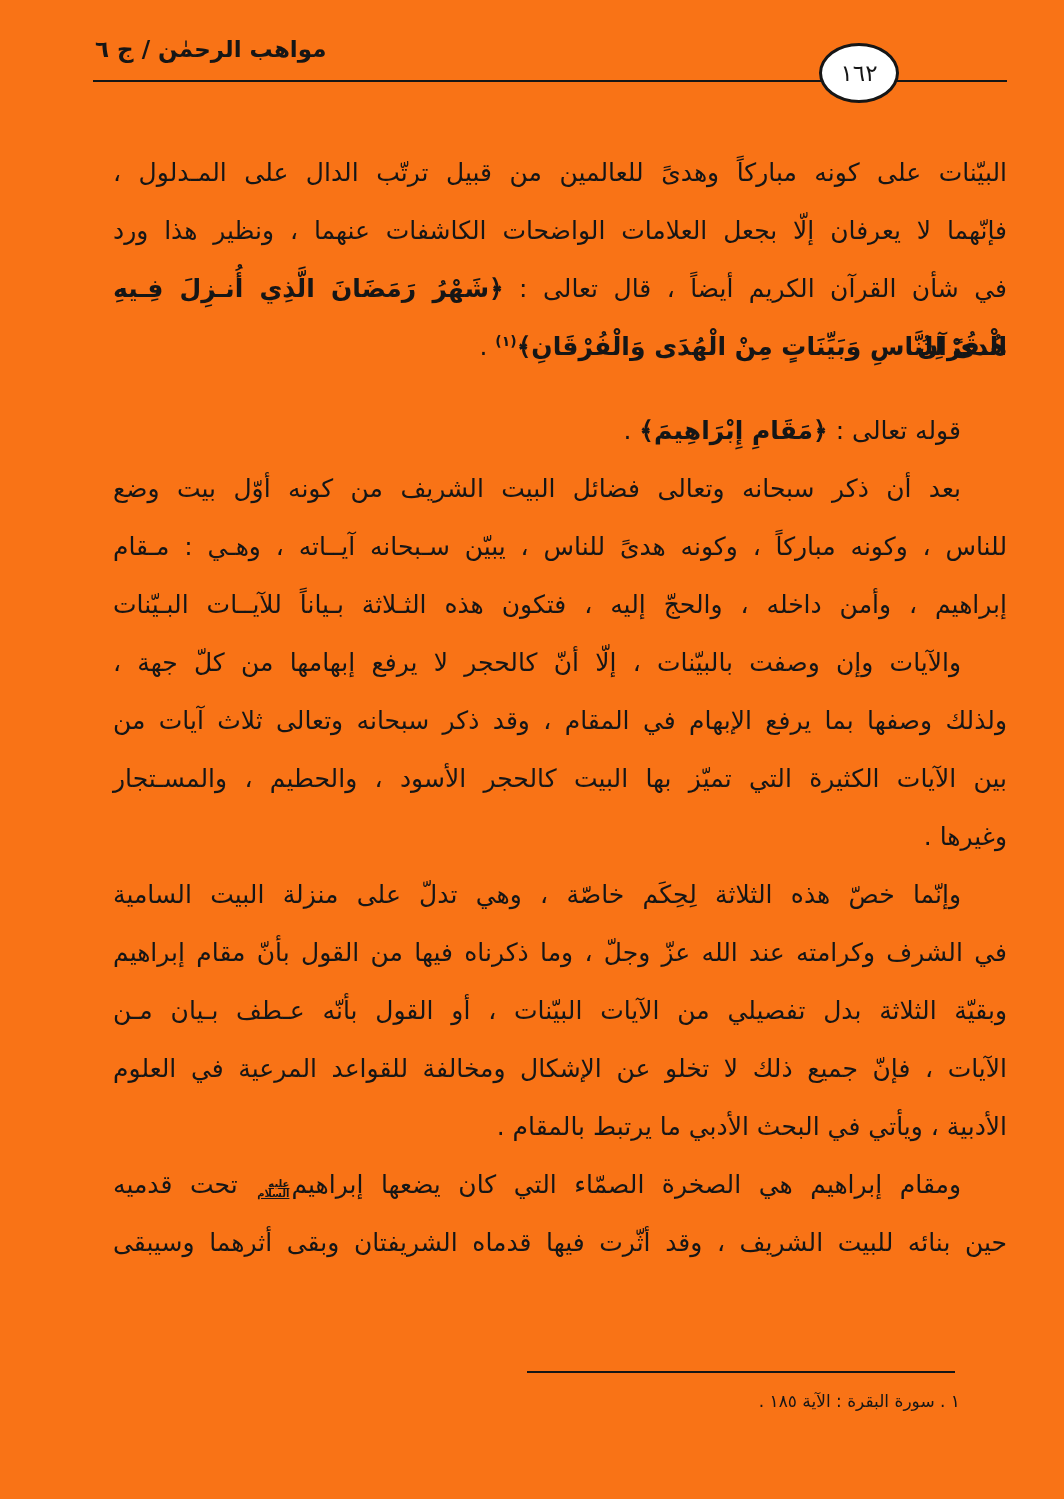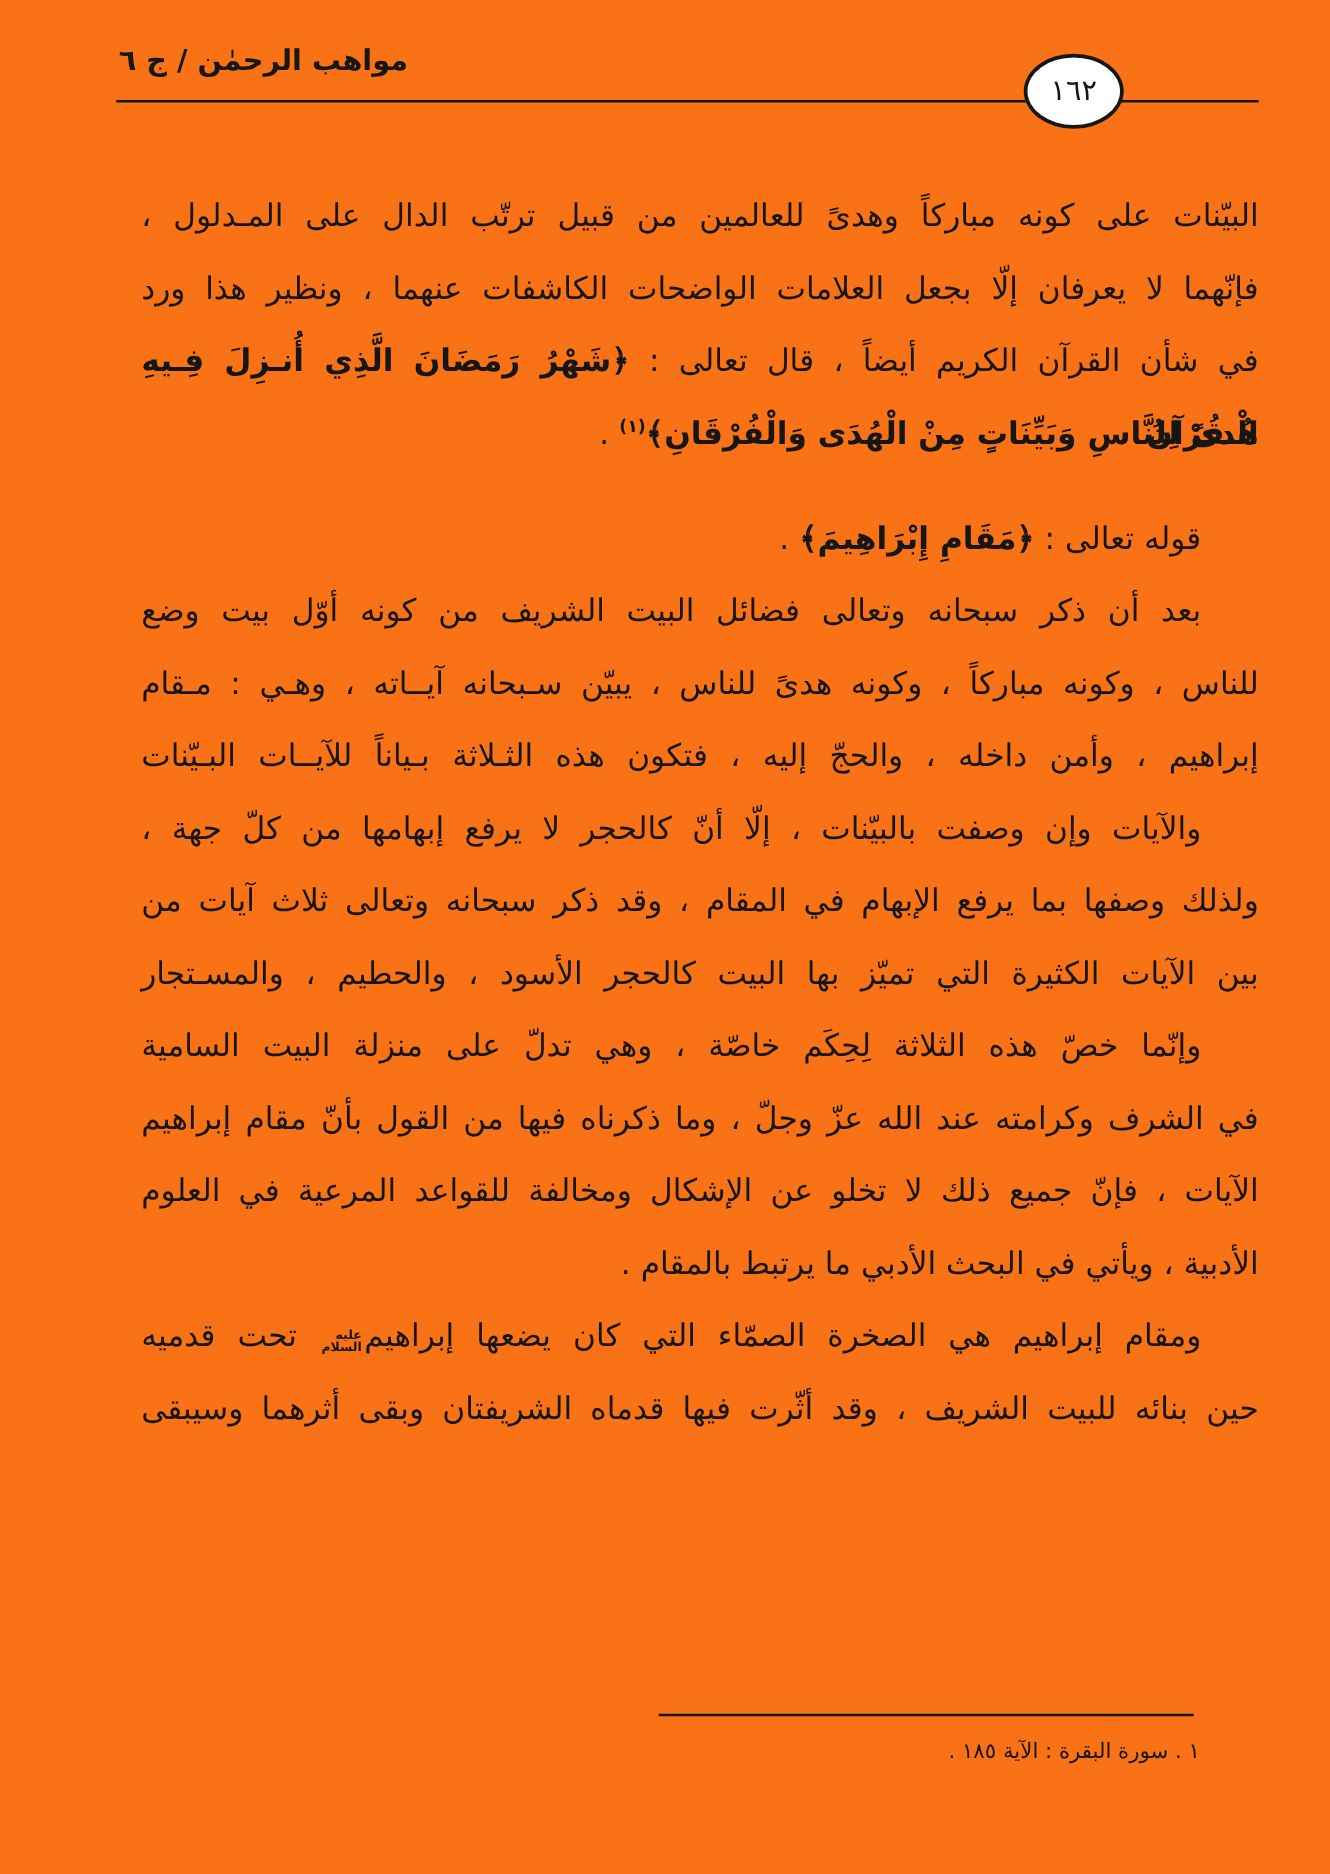--- a/index.html
+++ b/index.html
@@ -54,21 +54,21 @@
     font-size:14px;font-weight:bold;
     vertical-align:super;line-height:0;
   }
   .honorific{
     display:inline-block;
     font-size:10px;line-height:1.05;
     text-align:center;vertical-align:-4px;
     font-weight:bold;
     margin:0 2px;
   }
-  .honorific span{display:block;}
+  .honorific span{display:block;text-decoration:underline;}
   
   .footnote-rule{
     position:absolute;top:1371px;left:527px;width:428px;height:2px;
     background:#161616;
   }
   .footnote-text{
     position:absolute;top:1390px;right:104px;
     direction:rtl;font-size:17px;line-height:1.4;
     white-space:nowrap;
   }
@@ -102,25 +102,27 @@
 
     <div class="line full"><span>إبراهيم ، وأمن داخله ، والحجّ إليه ، فتكون هذه الثـلاثة بـياناً للآيــات البـيّنات</span></div>
 
 
     <div class="line indent"><span>والآيات وإن وصفت بالبيّنات ، إلّا أنّ كالحجر لا يرفع إبهامها من كلّ جهة ،</span></div>
 
     <div class="line full"><span>ولذلك وصفها بما يرفع الإبهام في المقام ، وقد ذكر سبحانه وتعالى ثلاث آيات من</span></div>
 
     <div class="line full"><span>بين الآيات الكثيرة التي تميّز بها البيت كالحجر الأسود ، والحطيم ، والمسـتجار</span></div>
 
+    <div class="line short"><span>وغيرها .</span></div>
 
     <div class="line indent"><span>وإنّما خصّ هذه الثلاثة لِحِكَم خاصّة ، وهي تدلّ على منزلة البيت السامية</span></div>
 
     <div class="line full"><span>في الشرف وكرامته عند الله عزّ وجلّ ، وما ذكرناه فيها من القول بأنّ مقام إبراهيم</span></div>
 
+    <div class="line full"><span>وبقيّة الثلاثة بدل تفصيلي من الآيات البيّنات ، أو القول بأنّه عـطف بـيان مـن</span></div>
 
     <div class="line full"><span>الآيات ، فإنّ جميع ذلك لا تخلو عن الإشكال ومخالفة للقواعد المرعية في العلوم</span></div>
 
     <div class="line short"><span>الأدبية ، ويأتي في البحث الأدبي ما يرتبط بالمقام .</span></div>
 
     <div class="line indent"><span>ومقام إبراهيم هي الصخرة الصمّاء التي كان يضعها إبراهيم</span><span class="honorific"><span>عليه</span><span>السلام</span></span><span> تحت قدميه</span></div>
 
     <div class="line full"><span>حين بنائه للبيت الشريف ، وقد أثّرت فيها قدماه الشريفتان وبقى أثرهما وسيبقى</span></div>
 
   </div>

